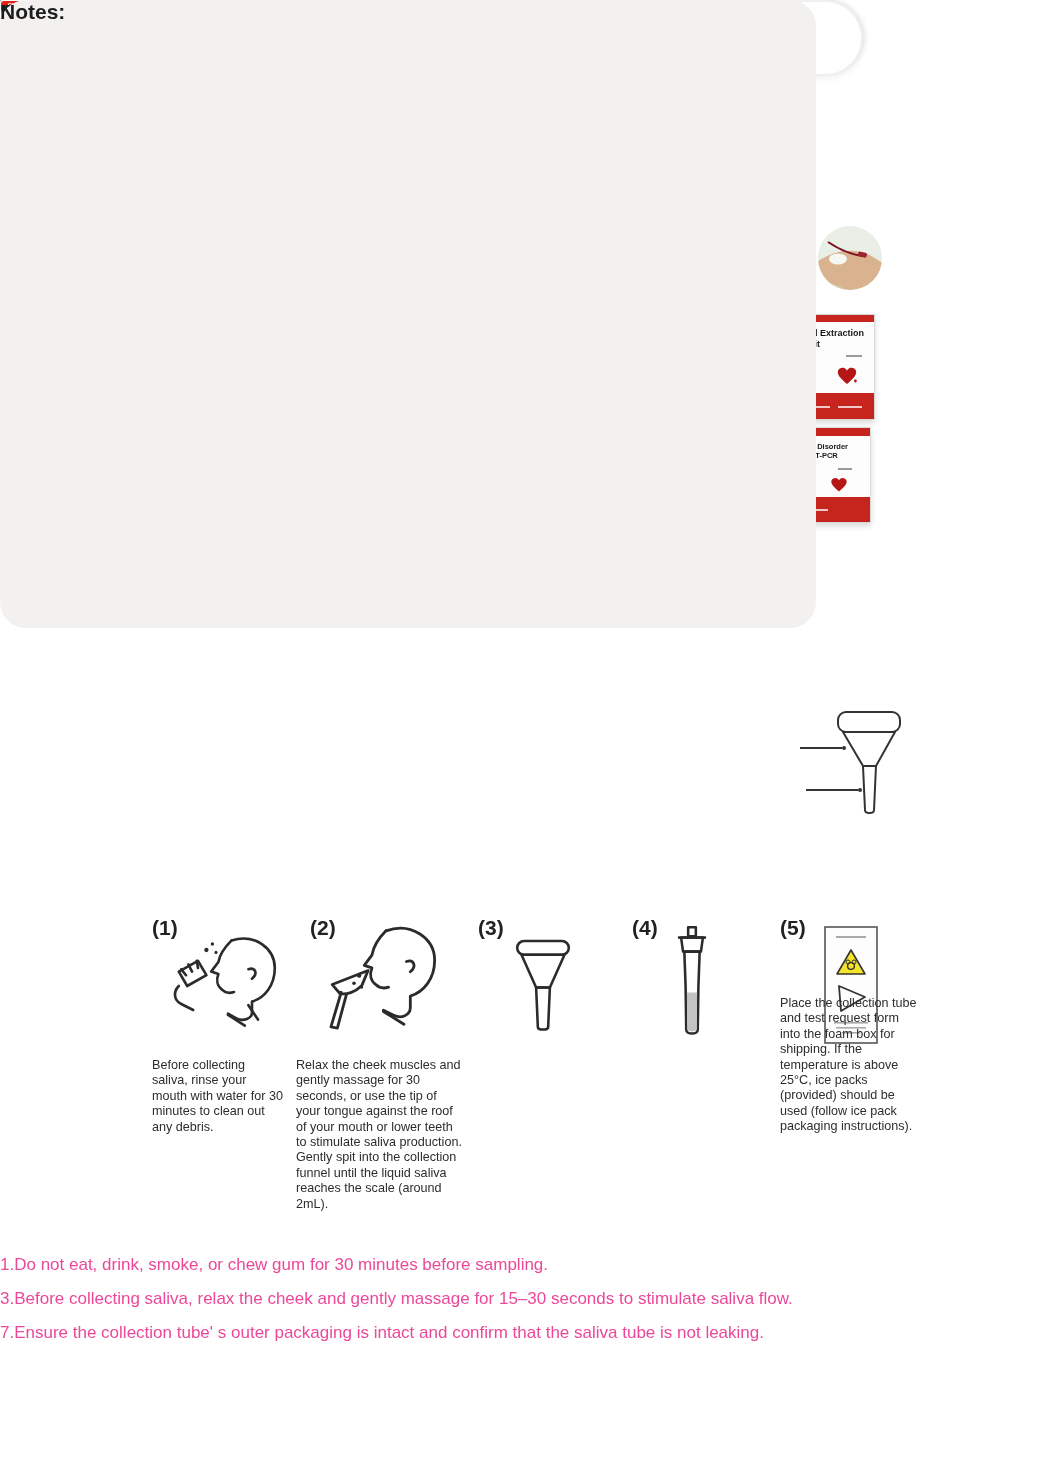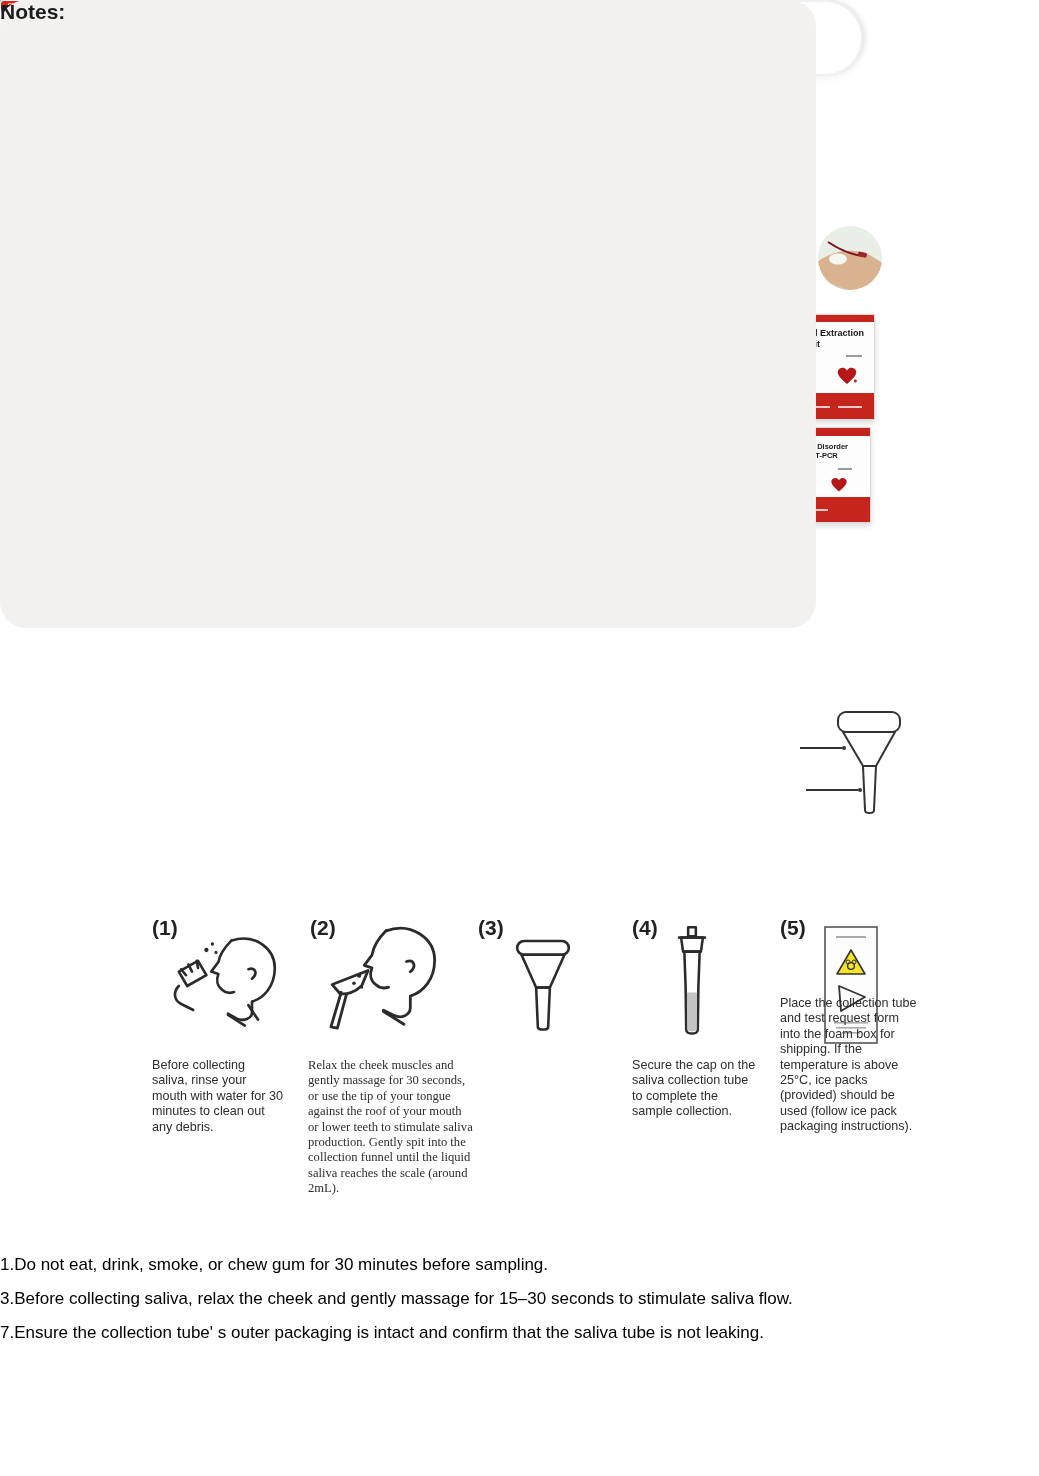--- a/index.html
+++ b/index.html
@@ -61,21 +61,21 @@
   .lead{background:#333;height:2px;}
   .lead-dot{width:4px;height:4px;border-radius:50%;background:#333;}
 
   
   .panel{left:115;top:848;width:816px;height:628px;background:#f2f1f0;border-radius:26px;}
   .ci-title{left:152;top:864;font-size:23px;font-weight:600;color:#1d1d1d;}
   .step-num{font-size:21px;font-weight:600;color:#222;}
   .inst-text{font-size:12.6px;line-height:15.4px;color:#2d2d2d;font-weight:500;}
 
   .notes-title{left:152;top:1220;font-size:21px;font-weight:600;color:#1d1d1d;}
-  .note-item{left:152;font-size:17px;font-weight:500;color:#000000;}
+  .note-item{left:152;font-size:17px;font-weight:500;color:#ec4899;}
 
   svg{display:block;}
 </style>
 </head>
 <body>
 
 <div id="page">
 
   <div class="abs logo-pill">
     <svg class="abs" style="left:32px;top:10px;" width="68" height="52" viewBox="0 0 68 52">
@@ -282,42 +282,41 @@
       <path d="M8 52 L36 41 L31 53 C26 58 19 60 14 59 Z"></path>
       <path d="M19 60 L12 86 L7 85 L15 58"></path>
       <path d="M48 73 l16 10"></path>
     </g>
     <g fill="#2b2b2b">
       <circle cx="29" cy="45" r="1.7"></circle>
         <circle cx="25" cy="51" r="1.4"></circle>
         <circle cx="31" cy="54" r="1.2"></circle>
     </g>
   </svg>
-  <div class="abs inst-text" style="left:308px;top:1058px;width:166px;font-family:Liberation Serif, serif;">Relax the cheek muscles and gently massage for 30 seconds, or use the tip of your tongue against the roof of your mouth or lower teeth to stimulate saliva production. Gently spit into the collection funnel until the liquid saliva reaches the scale (around 2mL).</div>
+  <div class="abs inst-text" style="left:296px;top:1058px;width:166px;">Relax the cheek muscles and gently massage for 30 seconds, or use the tip of your tongue against the roof of your mouth or lower teeth to stimulate saliva production. Gently spit into the collection funnel until the liquid saliva reaches the scale (around 2mL).</div>
 
   <div class="abs step-num" style="left:478px;top:916px;">(3)</div>
   <svg class="abs" style="left:500px;top:926px;" width="86" height="116" viewBox="0 0 100 120">
     <g stroke="#2b2b2b" stroke-width="3" fill="none" stroke-linejoin="round">
       <rect x="20" y="10" width="60" height="16" rx="8"></rect>
       <path d="M25 26 L75 26 L58 64 L42 64 Z"></path>
       <path d="M42 64 L58 64 L56 110 C56 114 44 114 44 110 Z"></path>
     </g>
   </svg>
 
   <div class="abs step-num" style="left:632px;top:916px;">(4)</div>
   <svg class="abs" style="left:660px;top:922px;" width="64" height="122" viewBox="0 0 100 190">
     <g stroke="#2b2b2b" stroke-width="4" fill="none" stroke-linejoin="round">
       <path d="M44 8 h12 v14 h-12 Z"></path>
       <path d="M28 24 h44"></path>
       <path d="M33 24 L67 24 L64 46 L36 46 Z"></path>
       <path d="M38 46 L62 46 L60 100 L59 168 C59 176 41 176 41 168 L40 100 Z"></path>
     </g>
     <path d="M42 110 L58 110 L57.5 167 C57.5 172 42.5 172 42.5 167 Z" fill="#c3c3c3"></path>
   </svg>
-  <div class="abs inst-text" style="left:632px;top:1058px;width:130px;">Secure the cap on the saliva collection tube to complete the sample collection.</div>
 
   <div class="abs step-num" style="left:780px;top:916px;">(5)</div>
   <svg class="abs" style="left:822px;top:924px;" width="58" height="122" viewBox="0 0 58 122">
     <rect x="3" y="3" width="52" height="116" fill="#fdfdfd" stroke="#555" stroke-width="1.6"></rect>
     <rect x="14" y="12" width="30" height="2" fill="#aaa"></rect>
     <path d="M29 26 L43 50 L15 50 Z" fill="#f3e32b" stroke="#333" stroke-width="1.6" stroke-linejoin="round"></path>
     <circle cx="29" cy="42" r="3.4" fill="none" stroke="#333" stroke-width="1.4"></circle>
     <circle cx="26" cy="38" r="2" fill="none" stroke="#333" stroke-width="1"></circle>
     <circle cx="32" cy="38" r="2" fill="none" stroke="#333" stroke-width="1"></circle>
     <path d="M17 62 L43 73 L19 87 Z" fill="none" stroke="#333" stroke-width="1.8" stroke-linejoin="round"></path>

